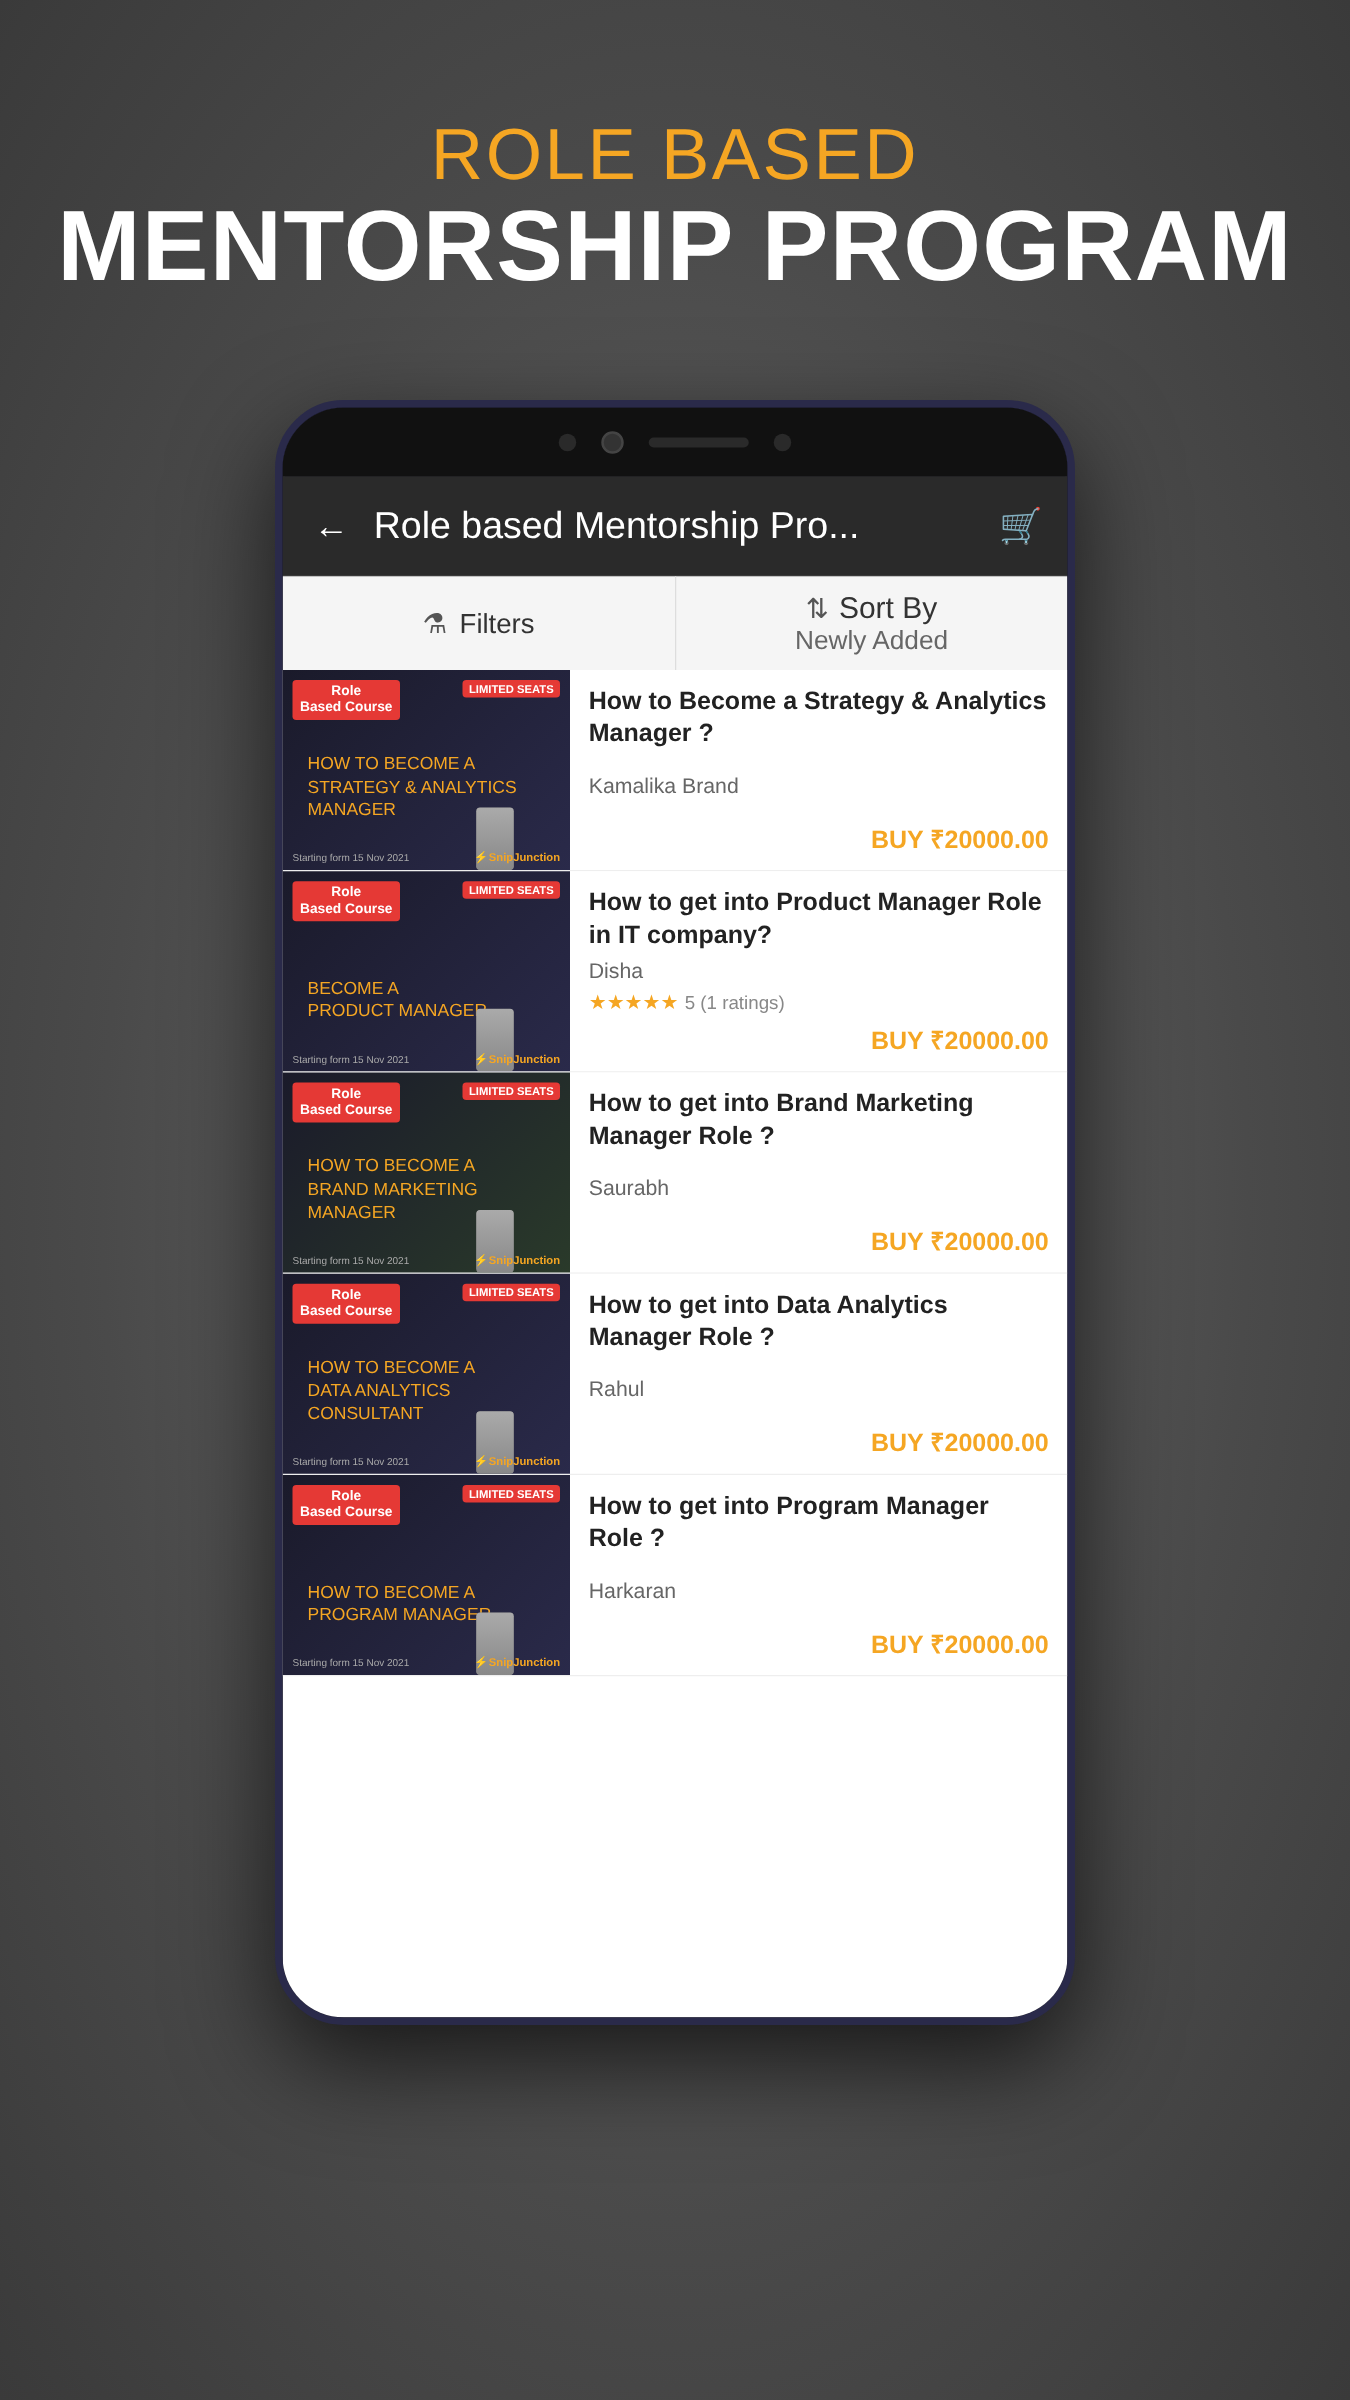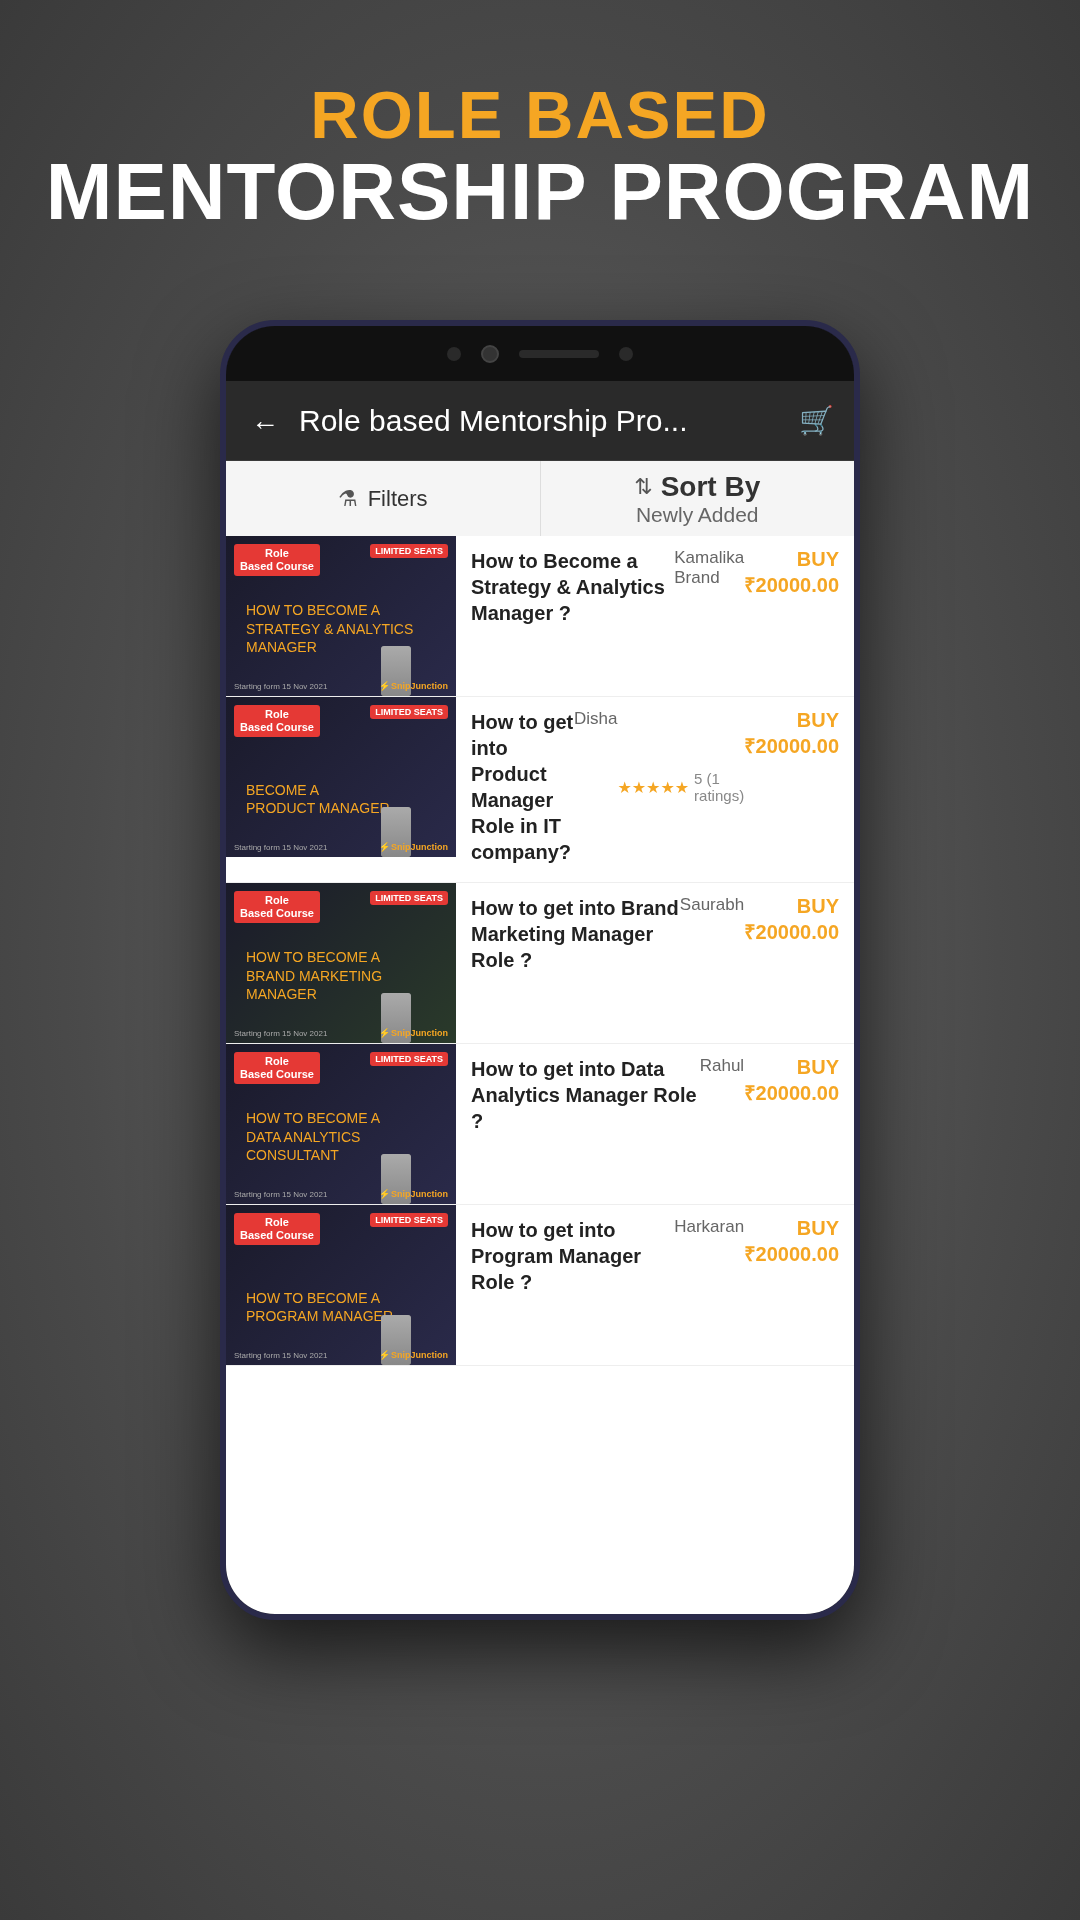--- a/index.html
+++ b/index.html
@@ -23,26 +23,27 @@
     .hero-title {
       position: absolute;
       top: 80px;
       left: 0;
       right: 0;
       text-align: center;
       z-index: 10;
     }
 
     .hero-title .line1 {
-      font-size: 67px;
-      font-weight: 700;
+      font-size: 58px;
+      font-weight: 400;
       color: #f5a623;
       line-height: 1.05;
       letter-spacing: 2px;
       text-transform: uppercase;
+      margin-top: 14px;
     }
 
     .hero-title .line2 {
       font-size: 80px;
       font-weight: 900;
       color: #ffffff;
       line-height: 1.05;
       letter-spacing: 1px;
       text-transform: uppercase;
     }
@@ -186,23 +187,23 @@
     .sort-section {
       flex: 1;
       display: flex;
       flex-direction: column;
       align-items: center;
       justify-content: center;
       cursor: pointer;
     }
 
     .sort-label {
-      font-size: 28px;
+      font-size: 24px;
       color: #333;
-      font-weight: 700;
+      font-weight: 400;
     }
 
     .sort-sub {
       font-size: 21px;
       color: #666;
     }
 
     
     .course-list {
       background: #fff;
@@ -307,21 +308,21 @@
       right: 8px;
       font-size: 9px;
       color: #f5a623;
       font-weight: 700;
     }
 
     .course-info {
       flex: 1;
       padding: 12px 15px;
       display: flex;
-      flex-direction: row;
+      flex-direction: column;
       justify-content: space-between;
     }
 
     .course-title {
       font-size: 20px;
       font-weight: 700;
       color: #222;
       line-height: 1.3;
       margin-bottom: 5px;
     }

